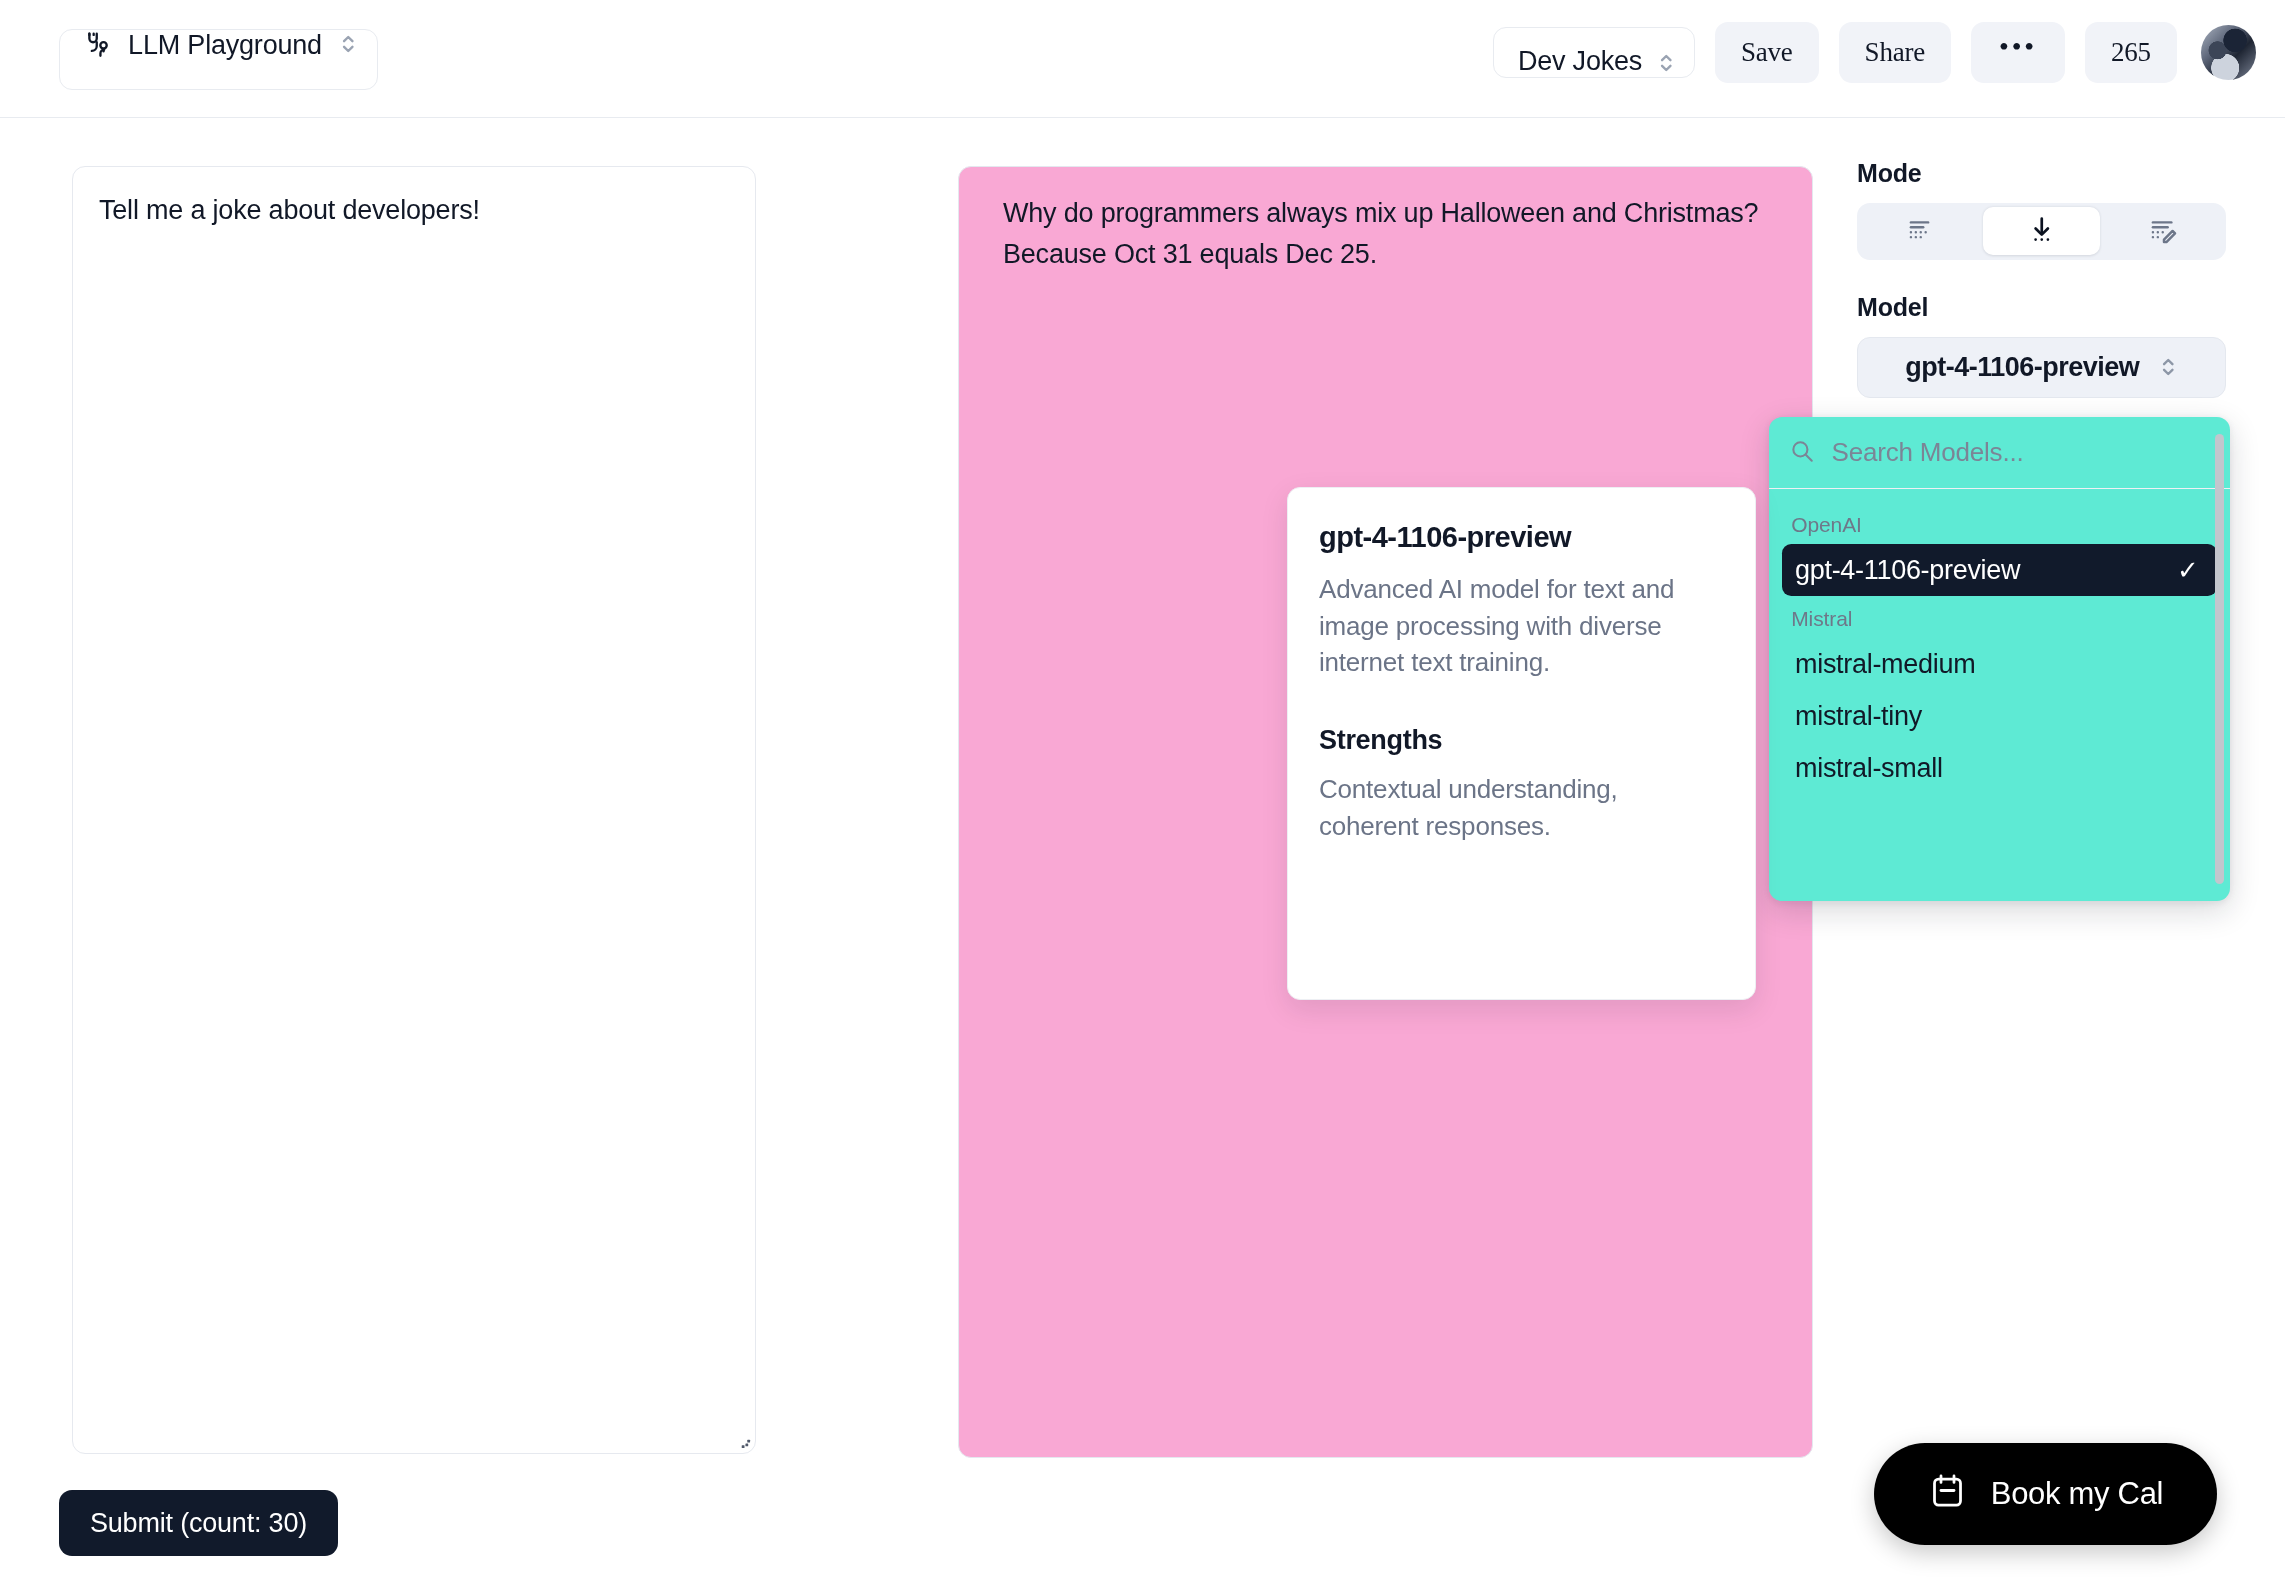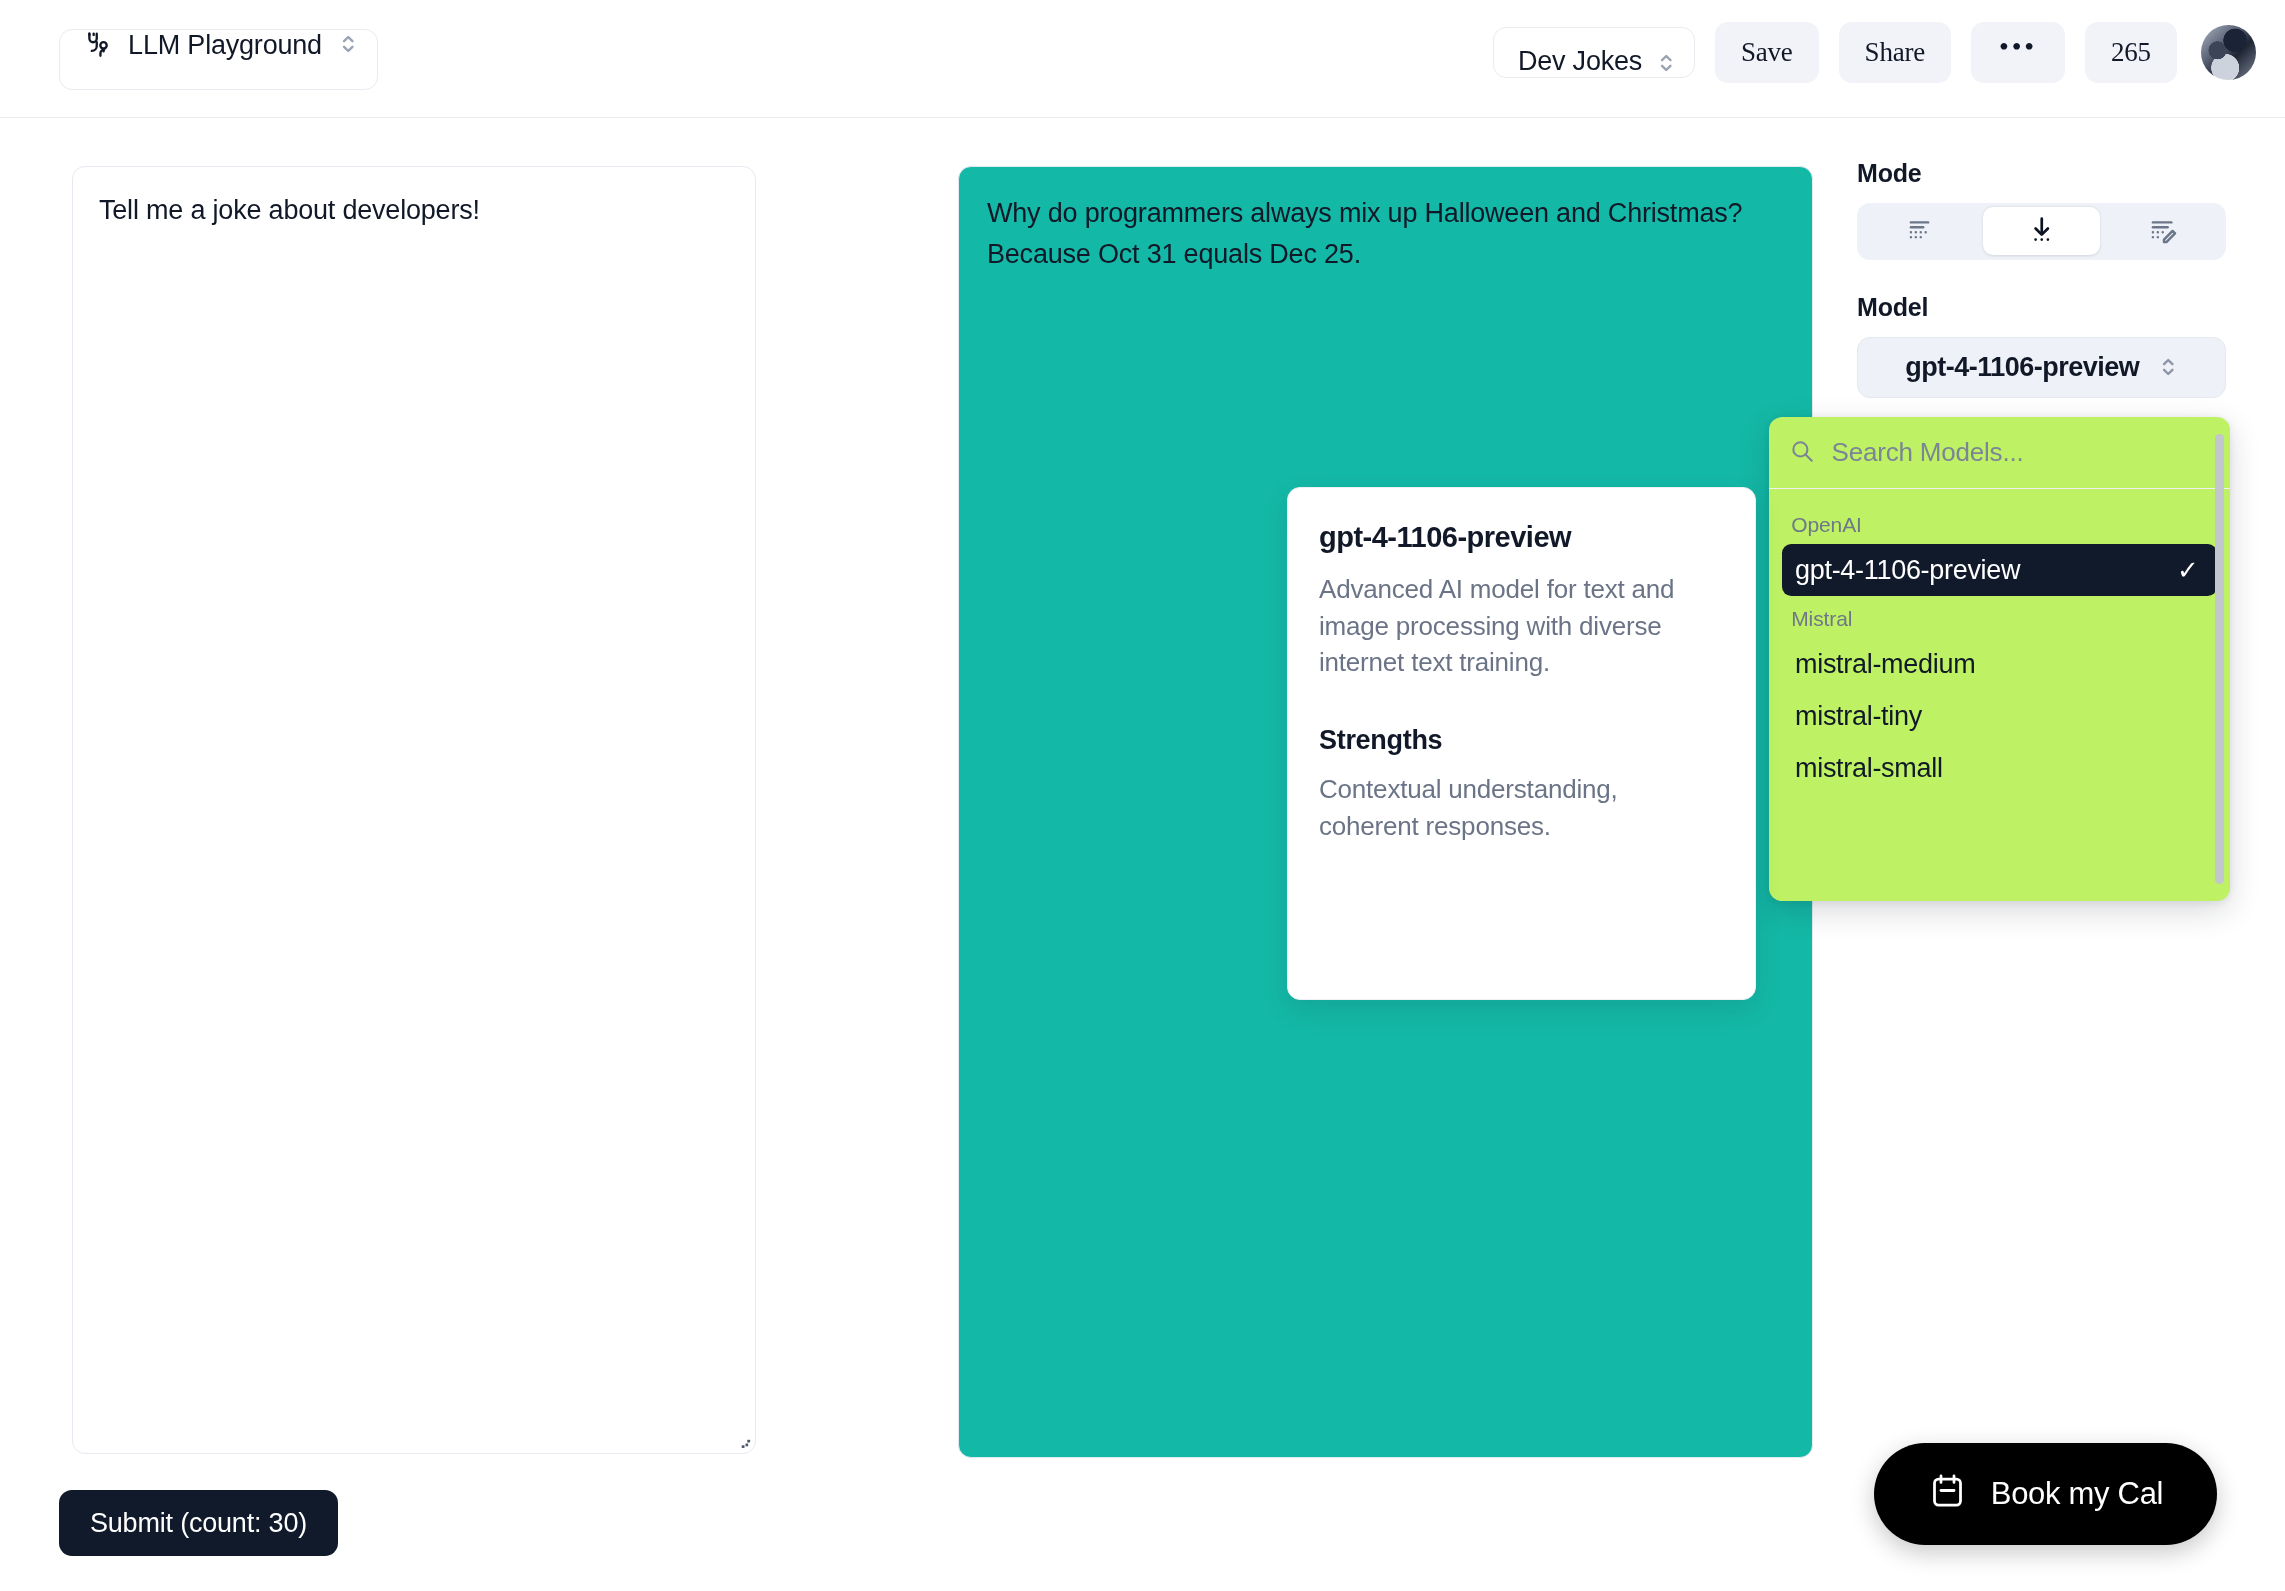--- a/index.html
+++ b/index.html
@@ -72,23 +72,23 @@
   .resize-handle {
     position: absolute; right: 3.7px; bottom: 3.7px;
     width: 13px; height: 13px;
     color: #515a6b; font-size: 14.8px; line-height: 11px;
   }
   .resize-handle svg { display: block; }
 
   .output-panel {
     position: absolute; left: 958px; top: 166px;
     width: 855px; height: 1292px;
-    background: #14b8a6;
+    background: #f9a8d4;
     border: 1.4px solid #e4e8ef; border-radius: 13px;
-    padding: 26px 28px;
+    padding: 26px 44px;
   }
   .output-text { font-size: 27px; line-height: 1.52; color: #111827; letter-spacing: -0.2px; }
 
   
   .sidebar { position: absolute; left: 1857px; top: 159px; width: 369px; }
   .field-label {
     font-size: 25px; font-weight: 700; color: #111827;
     letter-spacing: -0.2px; margin-bottom: 14.8px;
   }
   .seg {
@@ -110,21 +110,21 @@
     display: flex; align-items: center; justify-content: center; gap: 20px;
     background: #eef1f7; border: 1.4px solid #e4e8ef; border-radius: 13px;
     cursor: pointer;
   }
   .model-select .label { font-size: 27px; font-weight: 700; color: #111827; letter-spacing: -0.5px; }
 
   
   .dropdown {
     position: absolute; left: 1769px; top: 417px;
     width: 461px; height: 484px;
-    background: #bef264;
+    background: #5eead4;
     border-radius: 13px;
     box-shadow: 0 9.2px 31px rgba(16,24,40,.16), 0 1.8px 7.4px rgba(16,24,40,.07);
     overflow: hidden;
   }
   .dd-search {
     height: 72px; display: flex; align-items: center; gap: 16.6px;
     padding: 0 20px; border-bottom: 1.4px solid #eef0f4;
   }
   .dd-search input {
     border: none; outline: none; background: transparent;

